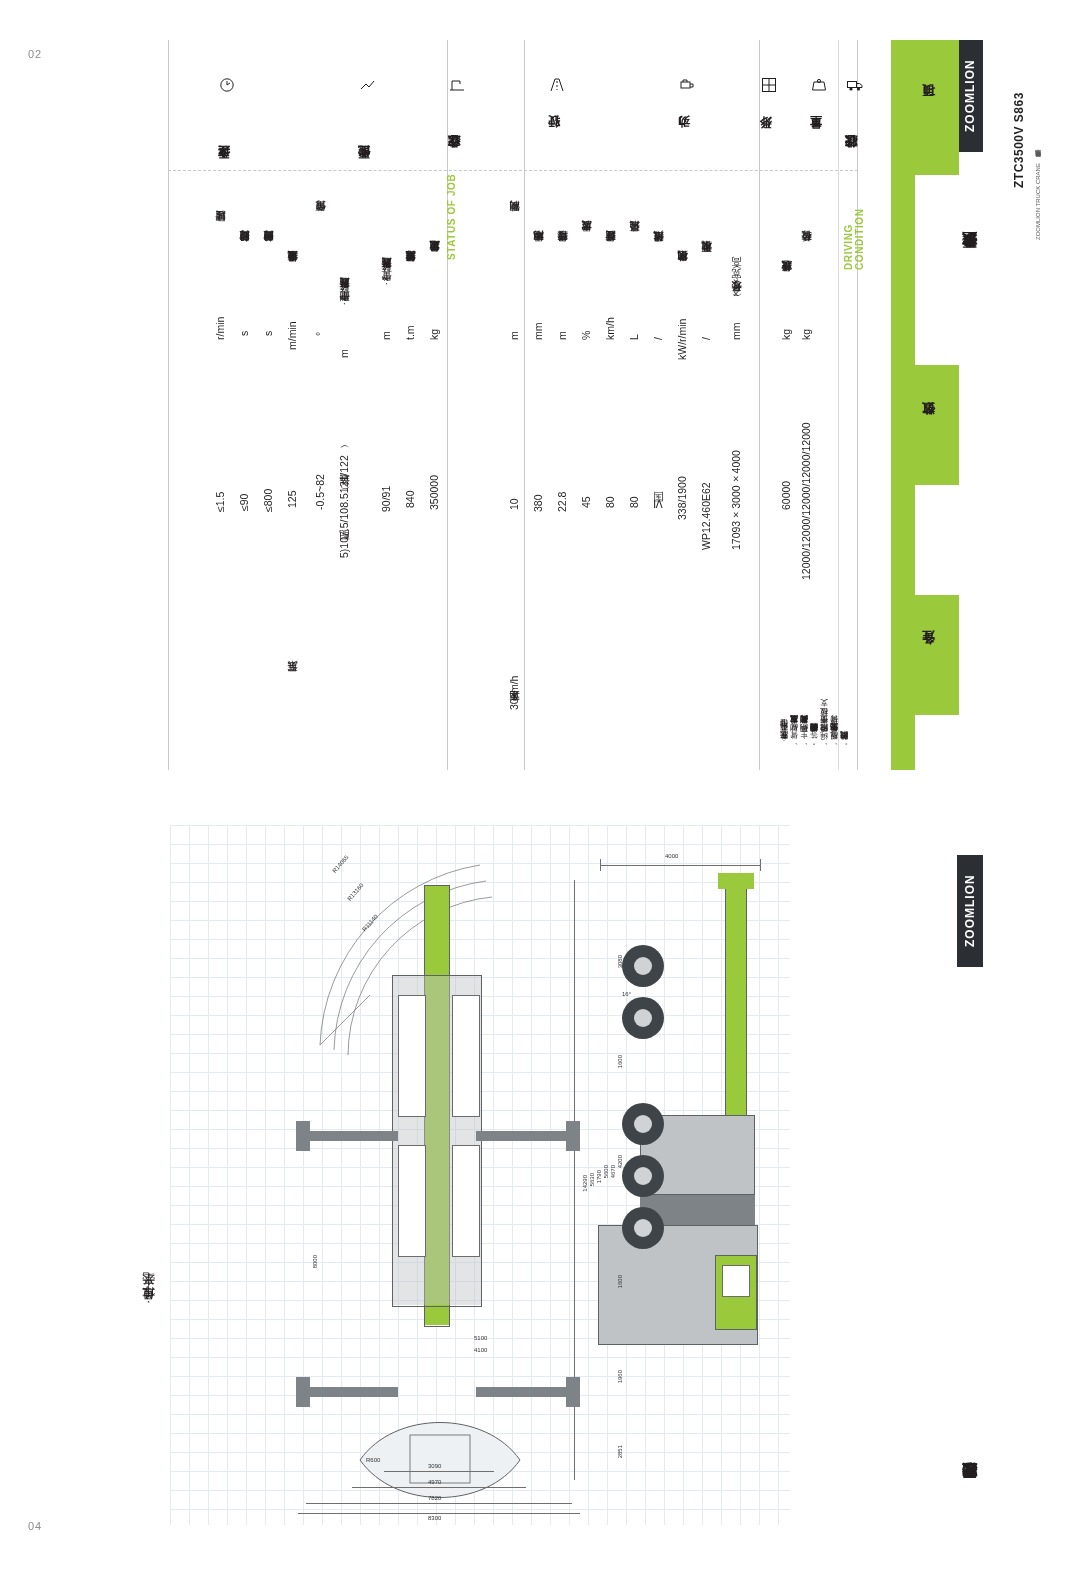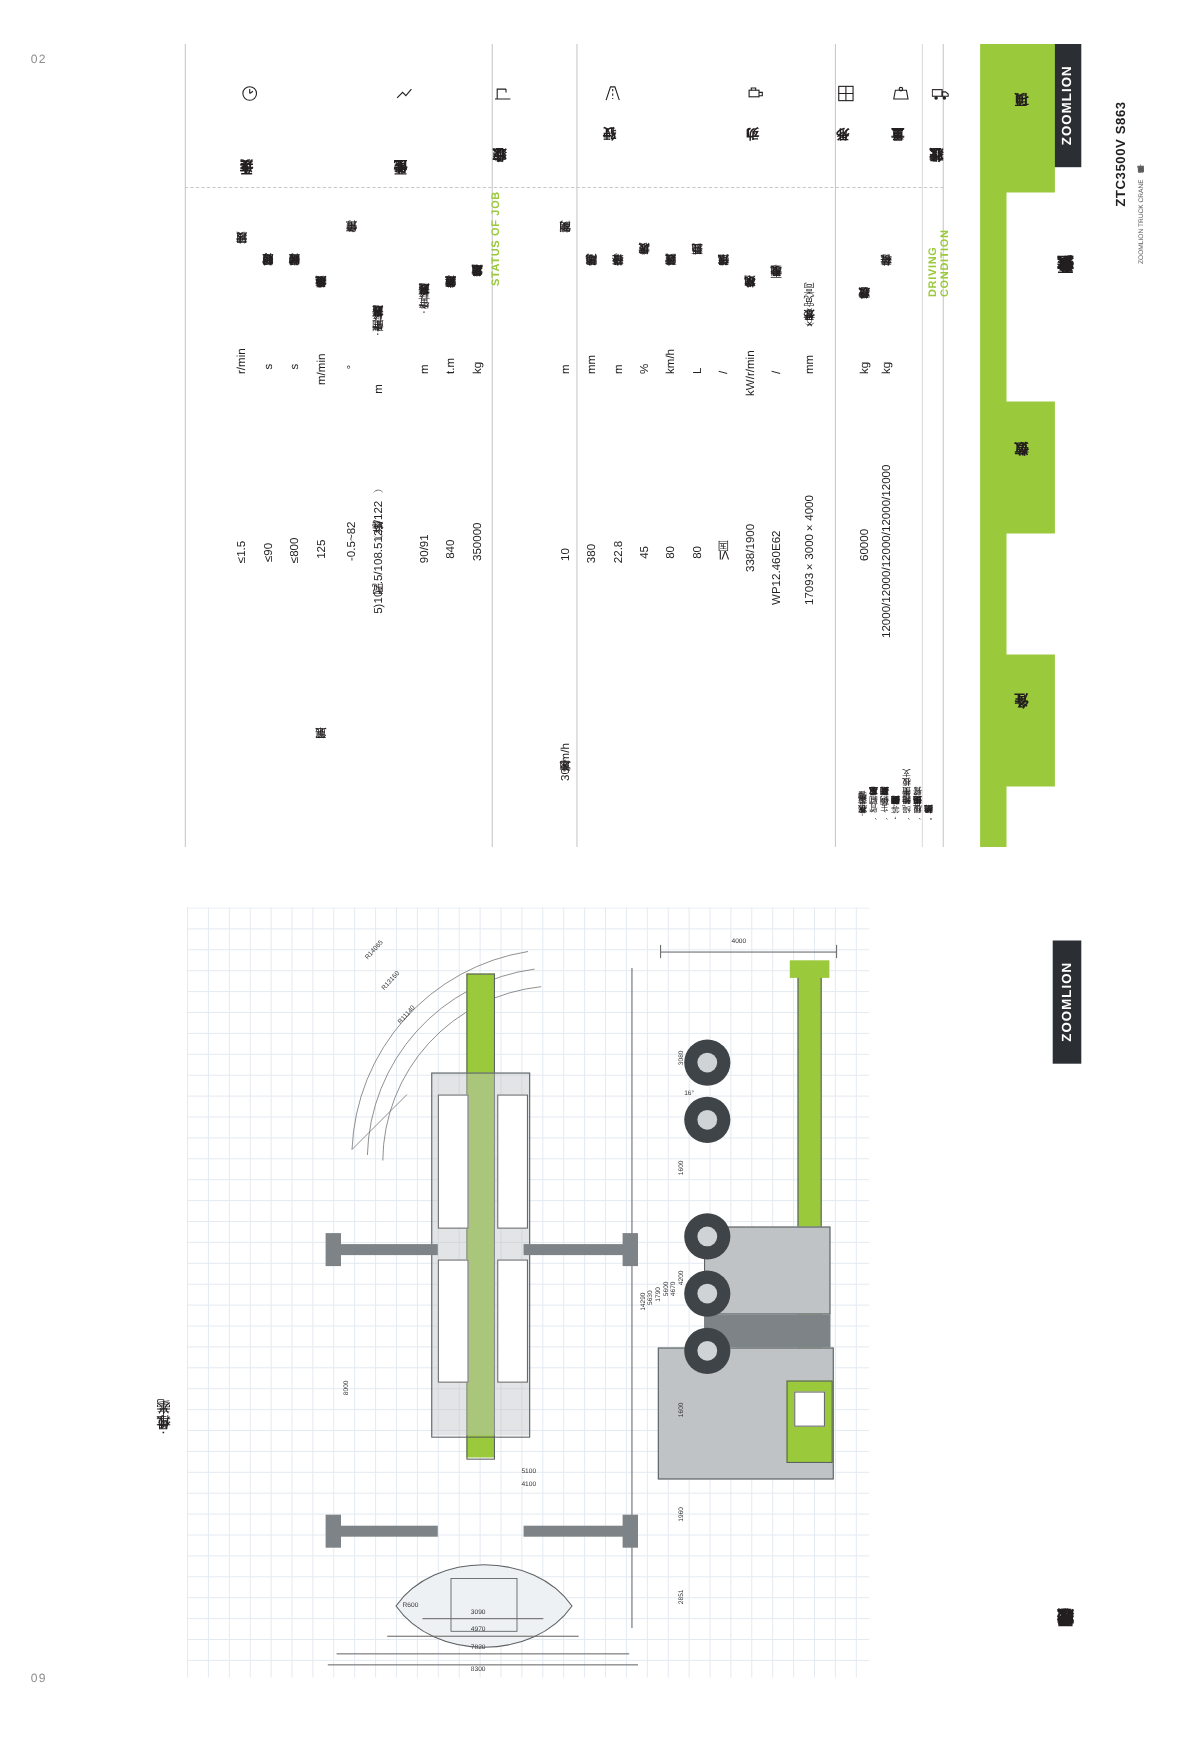--- a/index.html
+++ b/index.html
@@ -262,21 +262,21 @@
   <div class="cellv vt180" style="left:214px;top:462px;width:16px;height:50px;">≤1.5</div>
 
 </div>
 
 <div id="page04"></div>
 
 <div id="brandbar2">
   <div class="btxt vt180">ZOOMLION</div>
 </div>
 <div id="secTitle2" class="vt180">行驶状态外形尺寸图</div>
-<div class="pagenum" style="left:28px;top:1520px;">09</div>
+<div class="pagenum" style="left:28px;top:1520px;">04</div>
 <div id="unitNote" class="vt180">尺寸单位：毫米</div>
 
 <div id="drawing">
   <div class="gridbg"></div>
 
   <div class="dline h" style="left:430px;top:40px;width:160px;"></div>
   <div class="dline v" style="left:430px;top:34px;height:12px;"></div>
   <div class="dline v" style="left:590px;top:34px;height:12px;"></div>
   <div class="dimtxt" style="left:495px;top:28px;">4000</div>
 

